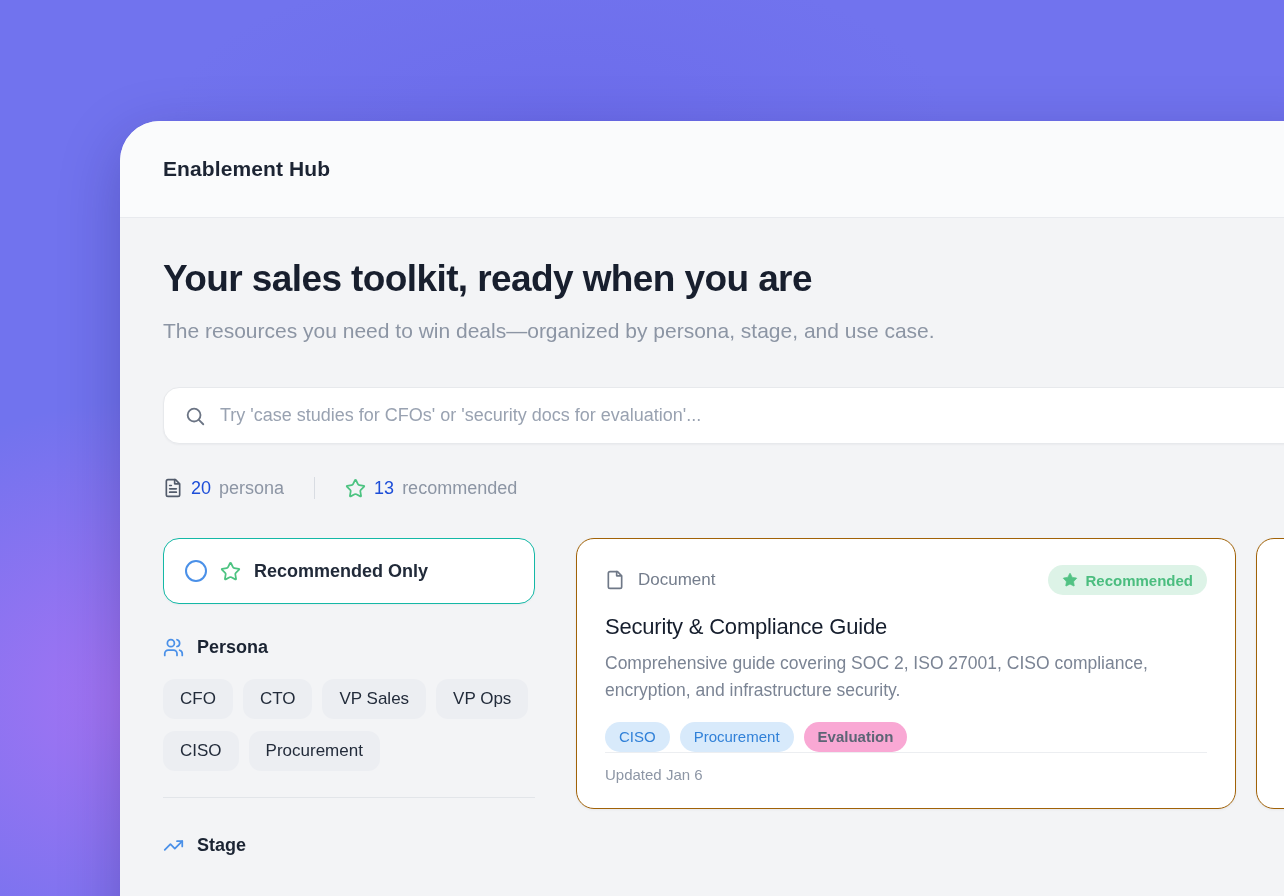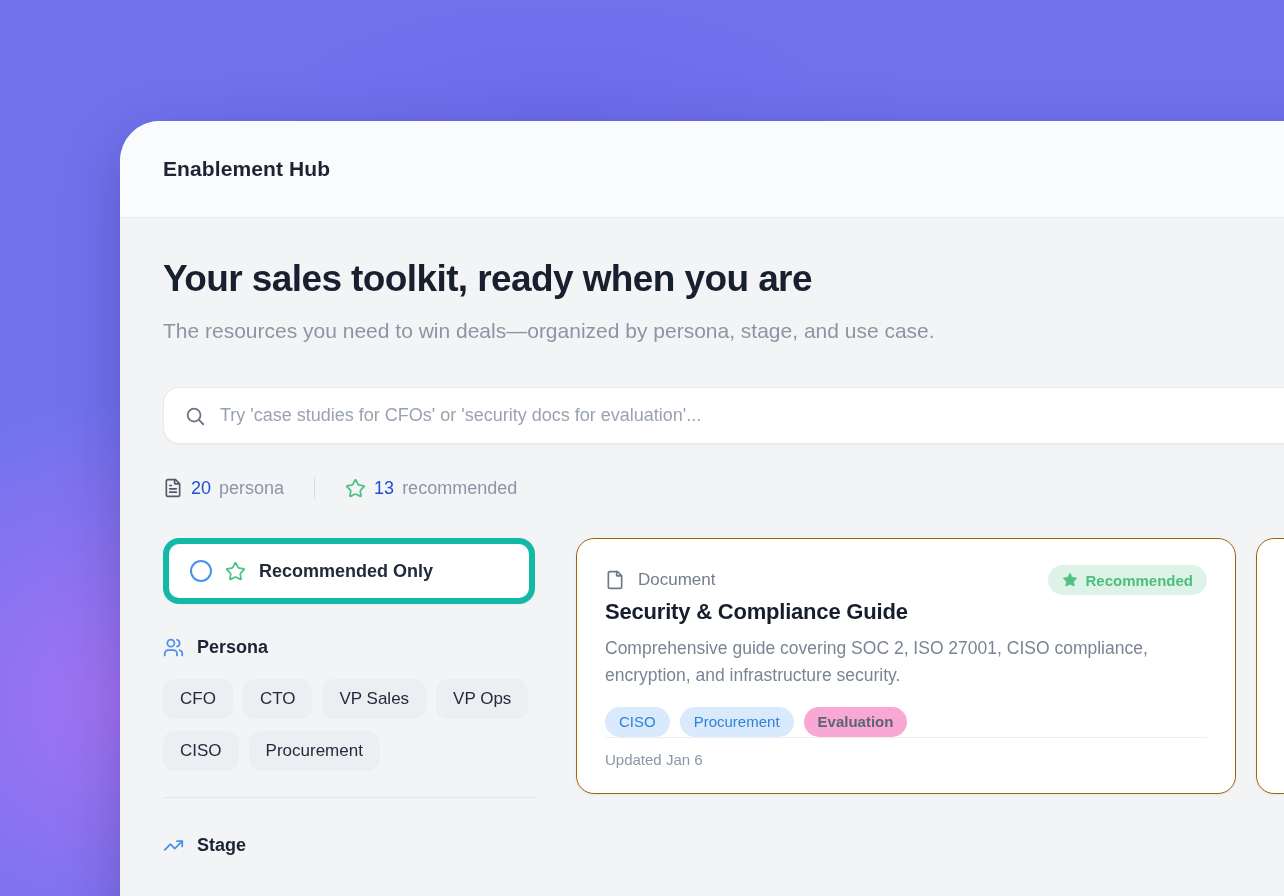--- a/index.html
+++ b/index.html
@@ -47,21 +47,21 @@
   .stats { margin-top:32px; display:flex; align-items:center; gap:16px; height:24px; }
   .stat { display:flex; align-items:center; gap:8px; font-size:18px; color:#8c95a4; }
   .stat b { color:#1d4ed8; font-weight:400; }
   .vdivider { width:1px; height:22px; background:#d8dce2; margin:0 14px; }
 
   .columns { margin-top:38px; display:flex; gap:41px; align-items:flex-start; }
 
   
   .sidebar { width:372px; flex:none; }
   .rec-card {
-    height:66px; background:#fff; border:6px solid #14b8a6; border-radius:16px;
+    height:66px; background:#fff; border:1px solid #14b8a6; border-radius:16px;
     display:flex; align-items:center; padding:0 21px; gap:13px; cursor:pointer;
     box-shadow:0 1px 2px rgba(16,24,40,.04);
   }
   .radio { width:22px; height:22px; border:2px solid #4a90e8; border-radius:50%; flex:none; }
   .rec-label { font-size:18px; font-weight:700; color:#212a39; }
 
   .section-head { margin-top:33px; display:flex; align-items:center; gap:13px; }
   .section-head .label { font-size:18px; font-weight:700; color:#1b2433; }
 
   .chips { margin-top:21px; display:flex; flex-wrap:wrap; gap:12px 10px; }
@@ -78,21 +78,21 @@
     width:660px; flex:none; background:#fff; border:1px solid #a16207; border-radius:18px;
     padding:26px 28px 24px 28px; display:flex; flex-direction:column; cursor:pointer;
     box-shadow:0 1px 3px rgba(16,24,40,.05);
   }
   .card-top { display:flex; align-items:center; justify-content:space-between; height:30px; }
   .card-type { display:flex; align-items:center; gap:13px; font-size:17px; color:#747d8c; }
   .badge {
     height:30px; padding:0 14px; border-radius:999px; background:#ddf3e7;
     display:flex; align-items:center; gap:7px; font-size:15px; font-weight:700; color:#4bbd7f;
   }
-  .card-title { margin-top:4px; font-size:22px; font-weight:700; color:#161e2d; letter-spacing:-.2px; }
+  .card-title { margin-top:19px; font-size:22px; font-weight:400; color:#161e2d; letter-spacing:-.2px; }
   .card-desc { margin-top:10px; font-size:17.5px; line-height:27px; color:#7b8494; max-width:600px; }
   .tags { margin-top:18px; display:flex; gap:10px; }
   .tag {
     height:30px; line-height:30px; padding:0 14px; border-radius:999px; font-size:15px;
   }
   .tag.blue { background:#d8eafb; color:#3181d8; }
   .tag.gray { background:#f9a8d4; color:#5c6575;font-weight:bold; }
   .card-footer { margin-top:auto; border-top:1px solid #eceef1; padding-top:13px; }
   .card-footer span { font-size:15px; color:#8d96a5; }
 

